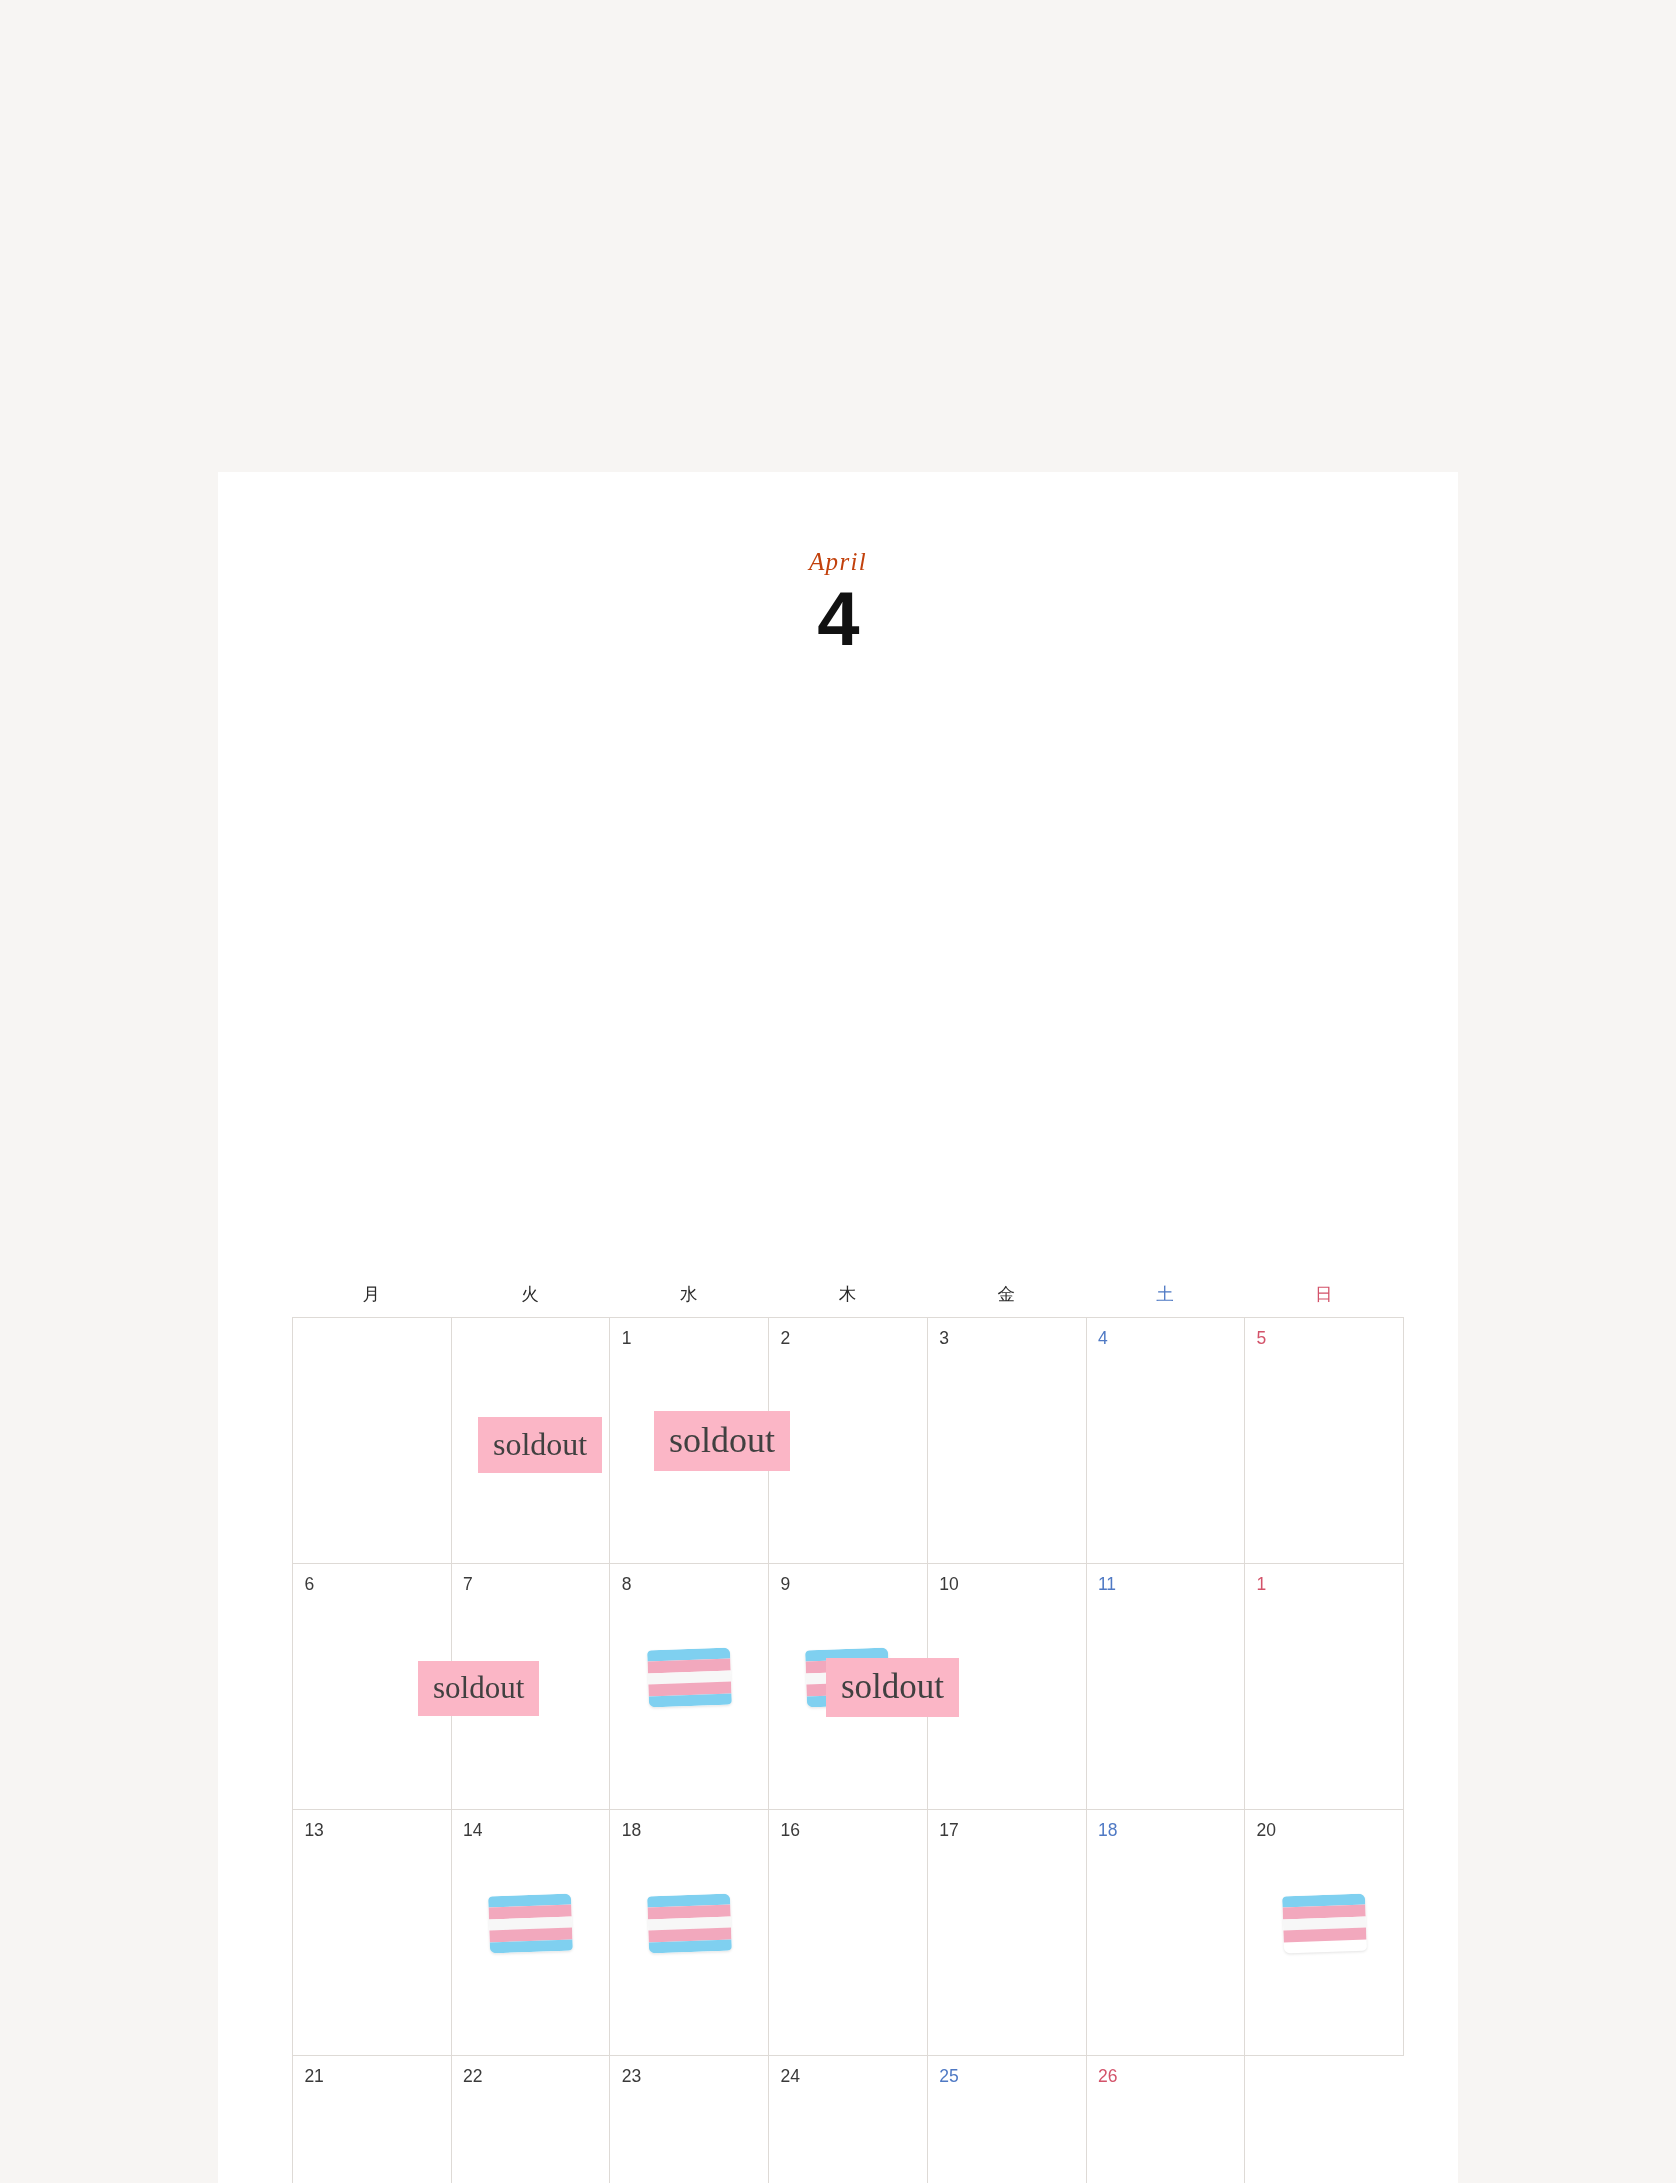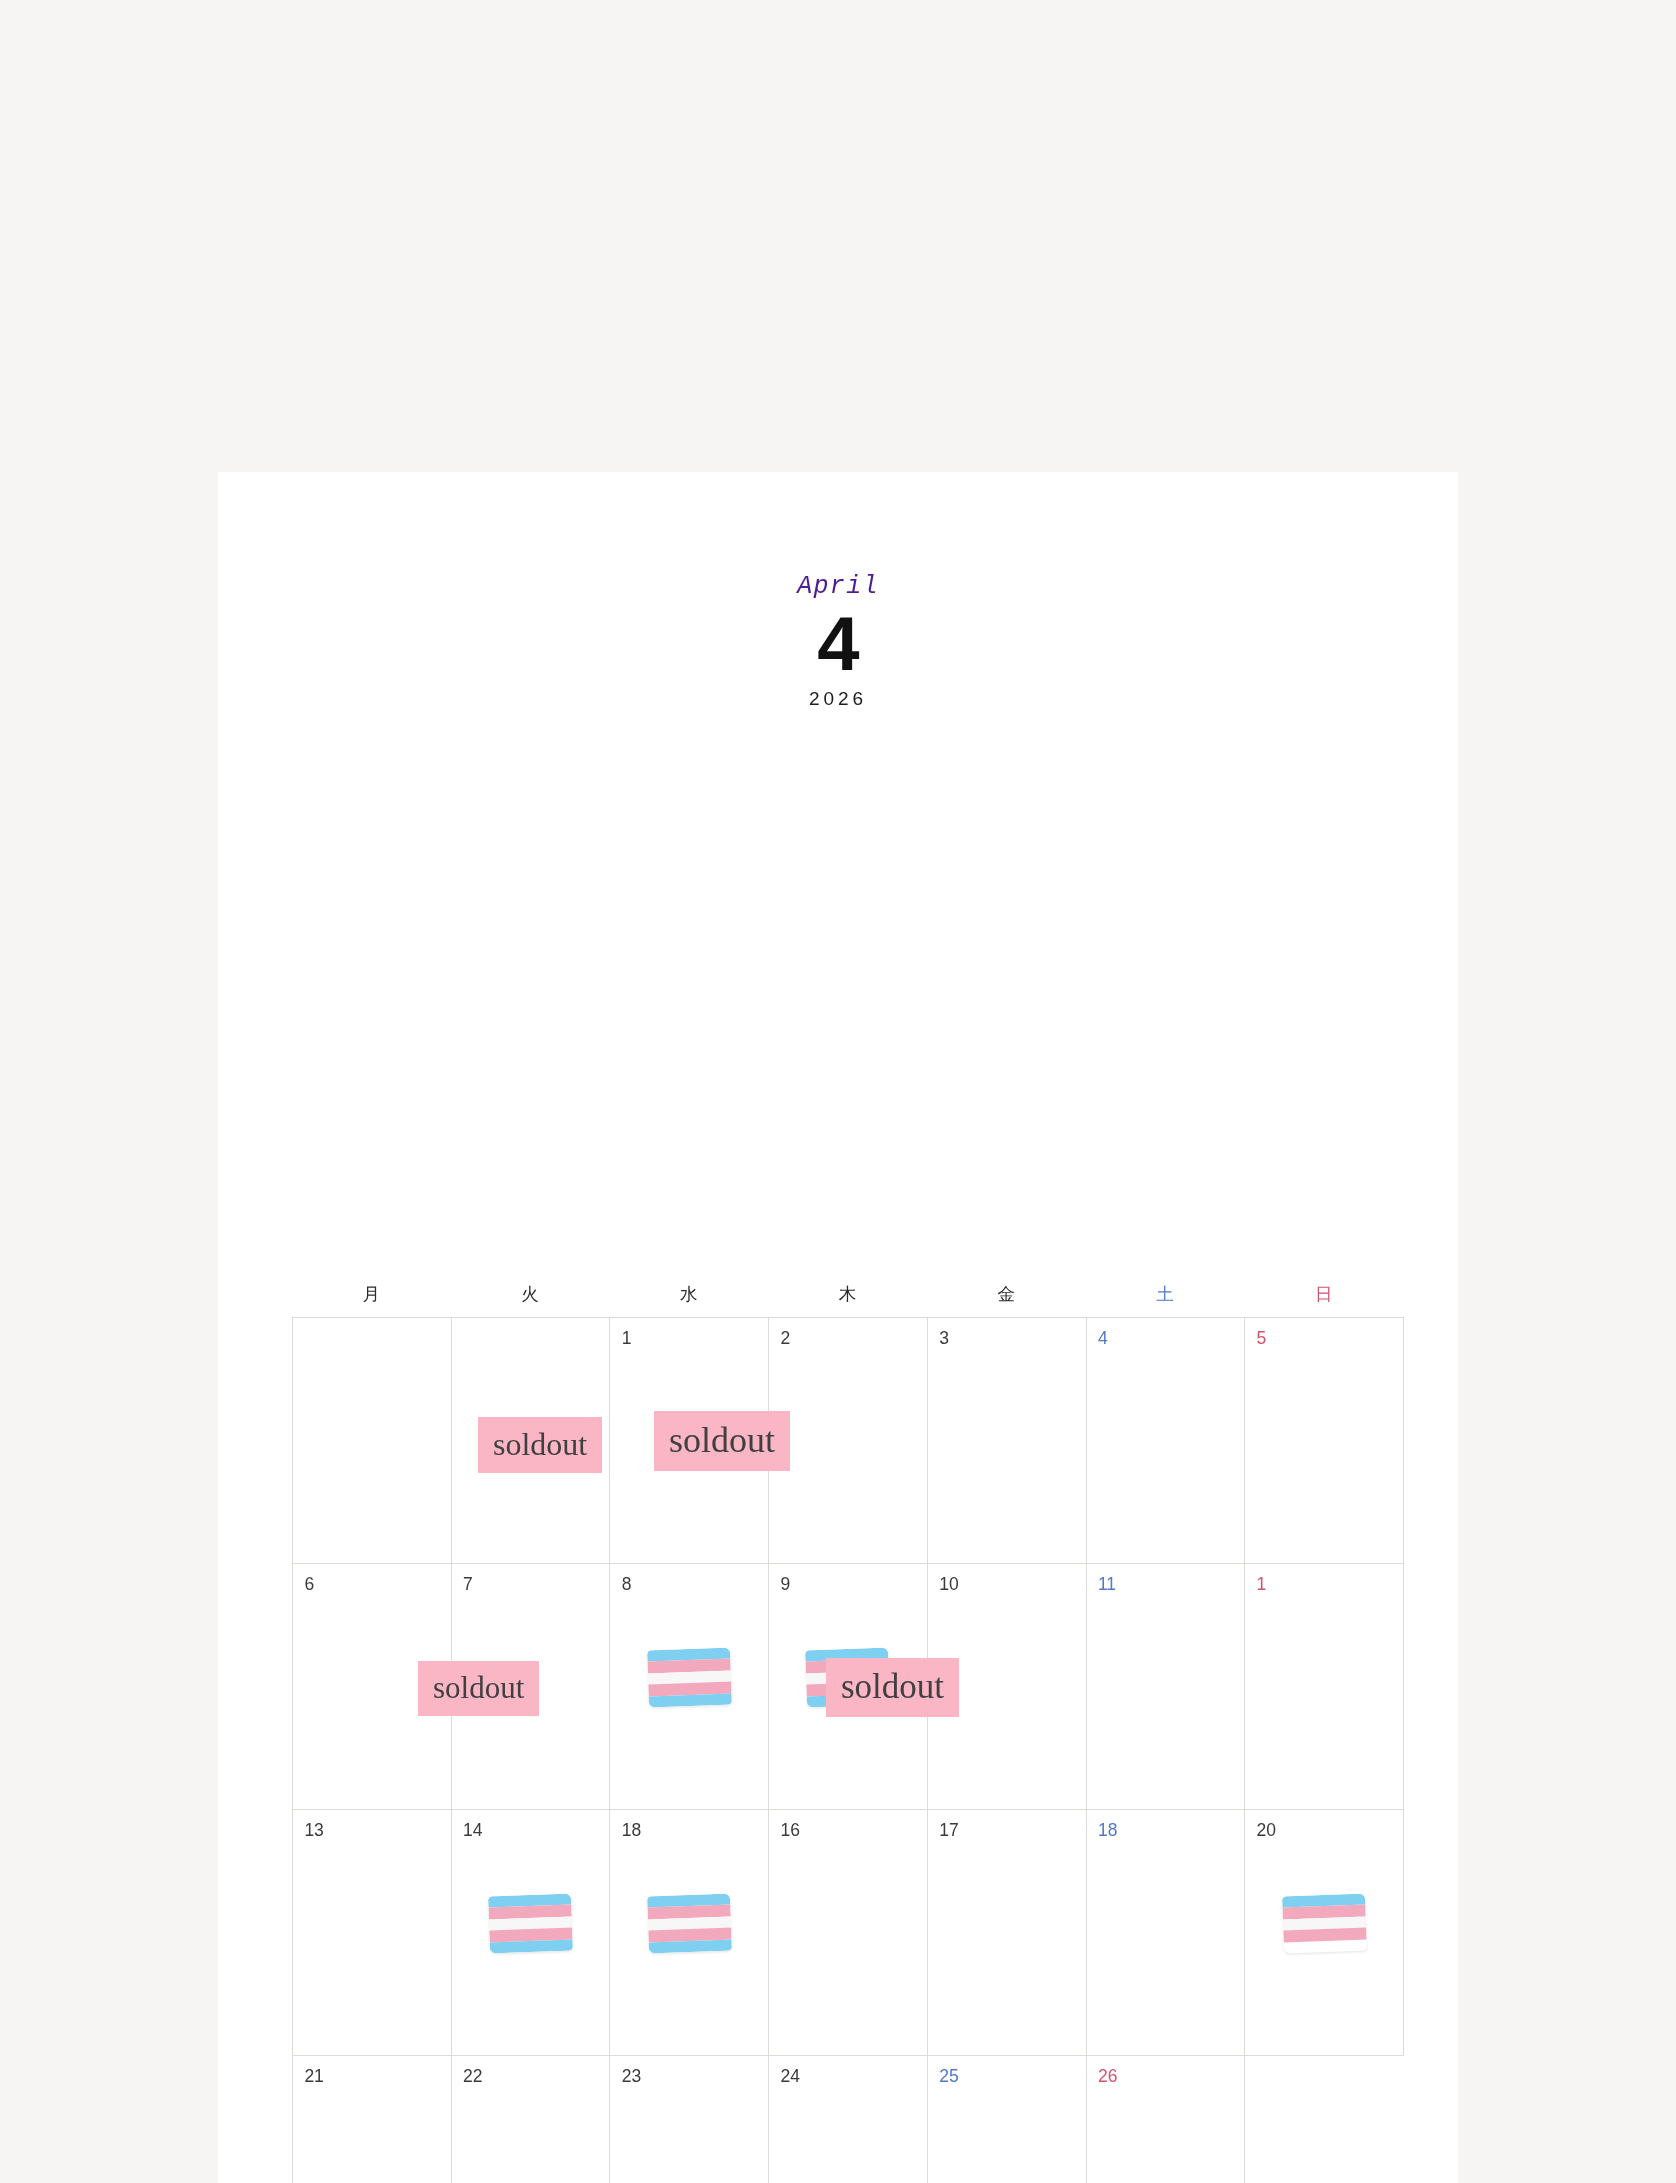--- a/index.html
+++ b/index.html
@@ -23,27 +23,26 @@
     width: 1240px;
     height: 1760px;
     background: #ffffff;
   }
 
   .month-head {
     text-align: center;
     padding-top: 76px;
   }
   .month-name {
-    font-family: Liberation Mono, monospace;
+    font-family: Liberation Serif, serif;
     font-size: 25px;
     letter-spacing: 1.3px;
-    color: #4c1d95;
+    color: #c2410c;
     font-style: italic;
     font-weight: 400;
-    margin-top: 24px;
   }
   .month-number {
     font-family: "Liberation Sans", sans-serif;
     font-size: 76px;
     font-weight: 700;
     color: #111111;
     line-height: 1.05;
     margin-top: 2.6px;
     letter-spacing: -0.9px;
   }
@@ -151,21 +150,20 @@
   .flag i:nth-child(5) { height: 20%; background: #7fd0f0; }
 </style>
 </head>
 <body>
 
 <div class="card">
 
   <div class="month-head">
     <div class="month-name">April</div>
     <div class="month-number">4</div>
-    <div class="month-year">2026</div>
   </div>
 
   <div class="cal">
 
     <div class="dow-row">
       <div class="dow">月</div>
       <div class="dow">火</div>
       <div class="dow">水</div>
       <div class="dow">木</div>
       <div class="dow">金</div>

